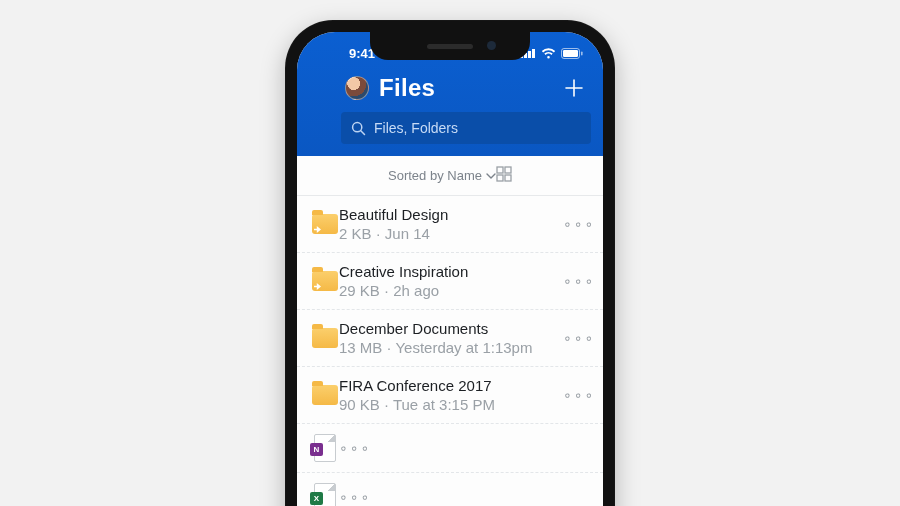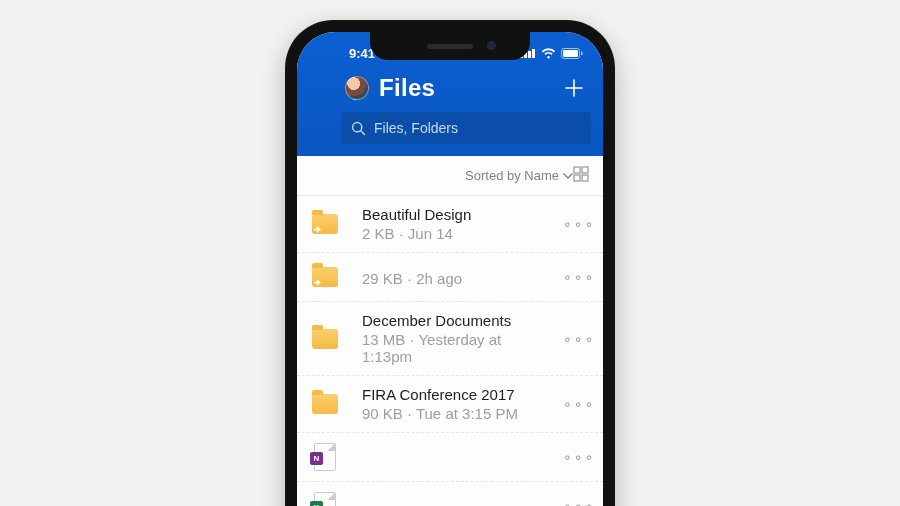--- a/index.html
+++ b/index.html
@@ -95,36 +95,35 @@
     gap: 8px;
     padding: 8px 10px;
     color: #bcd3f2;
     font-size: 14px;
   }
   .search svg { flex-shrink: 0; }
   .search-text { color: #c7dbf6; }
   .sort-row {
     display: flex;
     align-items: center;
-    justify-content: flex-end;
+    justify-content: center;
     padding: 10px 14px;
     color: #7c838b;
     font-size: 13px;
     border-bottom: 1px solid #e7e9eb;
     background: #fdfdfd;
   }
   .sort-left { display:flex; align-items:center; gap:4px; cursor:pointer;}
   .list { flex: 1; overflow: hidden; background: #fdfdfd; }
   .row {
     display: flex;
     align-items: center;
-    gap: 23px;
+    gap: 0;
     padding: 10px 14px 10px 14px;
     border-bottom: 1px dashed #e3e6e9;
-    justify-content: space-between;
   }
   .icon-slot { width: 28px; height: 28px; display:flex; align-items:center; justify-content:center; flex-shrink:0; }
   .folder-icon {
     width: 26px; height: 20px;
     background: linear-gradient(#fbcf6c, #f5b946);
     border-radius: 3px;
     position: relative;
   }
   .folder-icon::before {
     content:""; position:absolute; top:-4px; left:0;
@@ -234,20 +233,21 @@
     <div class="more-btn">
       <span>∘∘∘</span>
     </div>
   </div>
 
   <div class="row">
     <div class="icon-slot">
             <div class="folder-icon folder-shared"></div>
           </div>
     <div class="row-body">
+      <div class="row-title">Creative Inspiration</div>
       <div class="row-meta">29 KB · 2h ago</div>
     </div>
     <div class="more-btn">
       <span>∘∘∘</span>
     </div>
   </div>
 
   <div class="row">
     <div class="icon-slot">
             <div class="folder-icon"></div>

